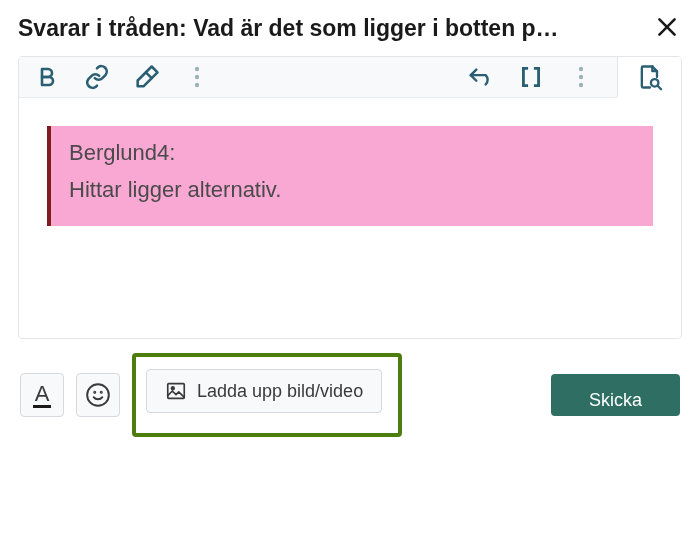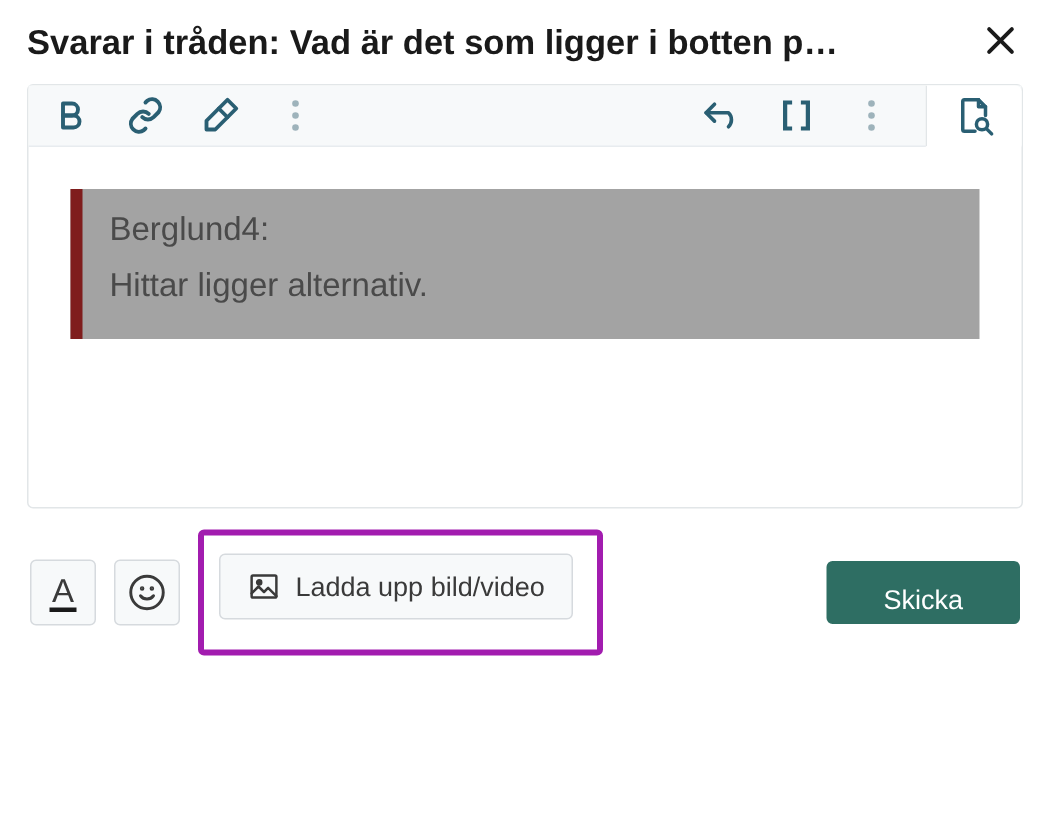--- a/index.html
+++ b/index.html
@@ -85,22 +85,22 @@
       align-items: center;
       justify-content: center;
       cursor: pointer;
       color: #2a5f73;
     }
     .editor-content {
       padding: 28px 28px 60px 28px;
       min-height: 240px;
     }
     .quote-block {
-      background: #a3a3a3;
-      border-left: 8px solid #7f1d1d;
+      background: #f9a8d4;
+      border-left: 4px solid #7f1d1d;
       padding: 14px 18px 20px 18px;
     }
     .quote-author {
       font-size: 22px;
       color: #4a4a4a;
       margin-bottom: 8px;
     }
     .quote-text {
       font-size: 22px;
       color: #4a4a4a;
@@ -139,21 +139,21 @@
       padding: 0 18px;
       height: 44px;
       border: 1px solid #d6dade;
       background: #f7f9fa;
       border-radius: 4px;
       cursor: pointer;
       font-size: 18px;
       color: #3a3a3a;
     }
     .highlight-box {
-      border: 4px solid #a21caf;
+      border: 4px solid #4d7c0f;
       border-radius: 4px;
       padding: 12px 16px 20px 10px;
       display: flex;
       align-items: flex-start;
     }
     .submit-btn {
       margin-left: auto;
       background: #2e6e63;
       color: #ffffff;
       border: none;

